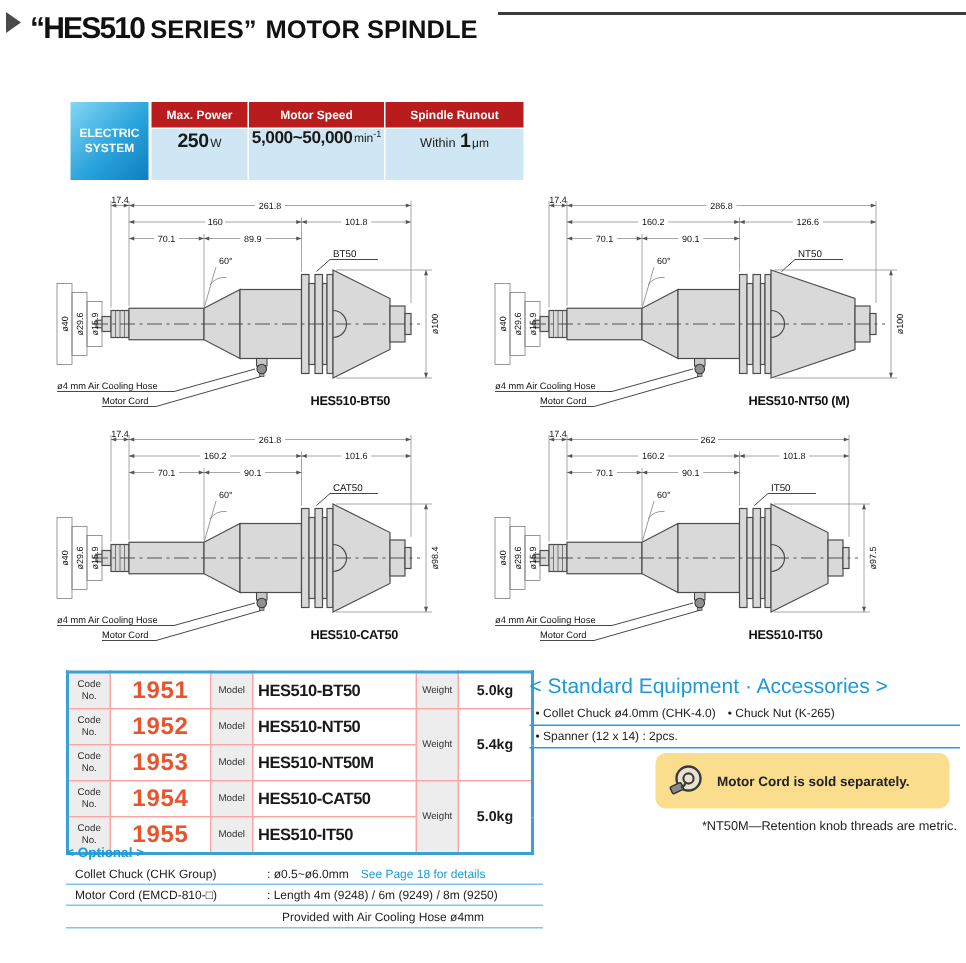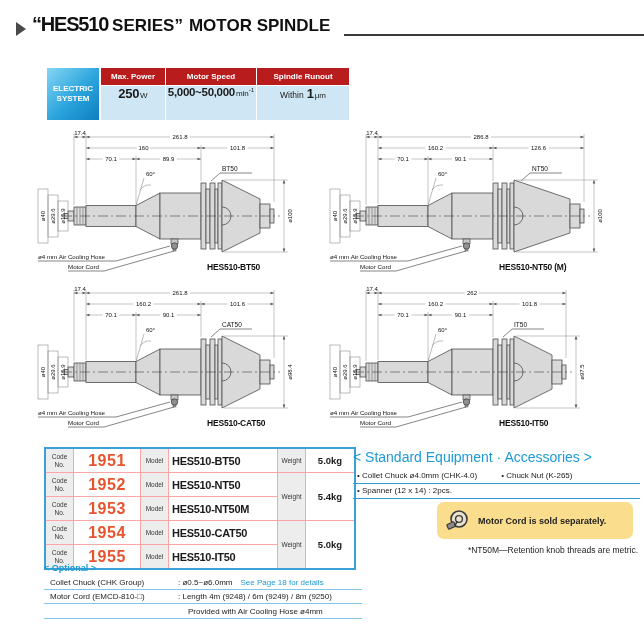--- a/index.html
+++ b/index.html
@@ -1,20 +1,20 @@
 <!DOCTYPE html>
 <html><head>
 <meta charset="utf-8">
 <style>
   html,body{margin:0;padding:0;background:#fff}
   #page{position:relative;width:644px;height:642px;background:#fff;overflow:hidden;
         font-family:"Liberation Sans","DejaVu Sans",sans-serif;color:#1a1a1a}
 
   
-  .title-bar{position:absolute;left:16px;top:8px;right:0;height:28px;display:flex;align-items:flex-end}
+  .title-bar{position:absolute;left:4px;top:8px;right:0;height:28px;display:flex;align-items:flex-start}
   .tri{width:0;height:0;border-left:10px solid #4a4a4a;border-top:7px solid transparent;border-bottom:7px solid transparent;margin-right:6px}
   .title-text{font-weight:bold;white-space:nowrap;font-size:17px;color:#111}
   .title-text .p1{font-size:20px;letter-spacing:-1.2px}
   .title-text .p2{margin-left:4px}
   .title-text .p3{margin-left:6px}
   .rule{flex:1;height:2px;background:#3a3a3a;margin-left:14px}
 
   
   .header-block{position:absolute;left:47px;top:68px;width:591px;height:52px;display:flex}
   .badge{flex:0 0 52px;height:52px;margin-right:2px;
@@ -49,21 +49,21 @@
   .order-table{position:absolute;left:44px;top:447px;border-collapse:collapse;border:2px solid #3aa0d6}
   .order-table td{border:1px solid #fca5a5;height:23px;vertical-align:middle;padding:0 3px}
   .order-table td.lab{background:#ededed;font-size:6.5px;text-align:center;line-height:1.15;color:#333;width:25px;padding:0 1px}
   .order-table td.code{color:#e8542e;font-weight:bold;font-size:16px;text-align:center;width:60px;letter-spacing:.5px}
   .order-table td.model{font-weight:bold;font-size:11px;width:102px;letter-spacing:-.3px}
   .order-table td.weight{font-size:9.5px;font-weight:bold;text-align:center;width:42px}
 
   
   .accessories{position:absolute;left:353px;top:449px;width:287px}
   .acc-heading{color:#1d9ad6;font-weight:normal;font-size:14px;margin-bottom:4px}
-  .acc-row{display:flex;gap:24px;border-bottom:1.5px solid #2e9bd6;padding:2px 0 3px 4px;font-size:8px;color:#222}
+  .acc-row{display:flex;gap:8px;border-bottom:1.5px solid #2e9bd6;padding:2px 0 3px 4px;font-size:8px;color:#222}
 
   
   .cord-note{position:absolute;left:437px;top:502px;width:196px;height:37px;background:#fbdd8e;
              border-radius:7px;display:flex;align-items:center;padding:0 8px;box-sizing:border-box}
   .cord-note .txt{font-size:9px;font-weight:bold;margin-left:7px;color:#222}
 
   .metric-note{position:absolute;left:353px;top:545px;width:285px;text-align:right;font-size:8.5px;color:#222}
 
   
   .optional{position:absolute;left:44px;top:563px;width:318px}

